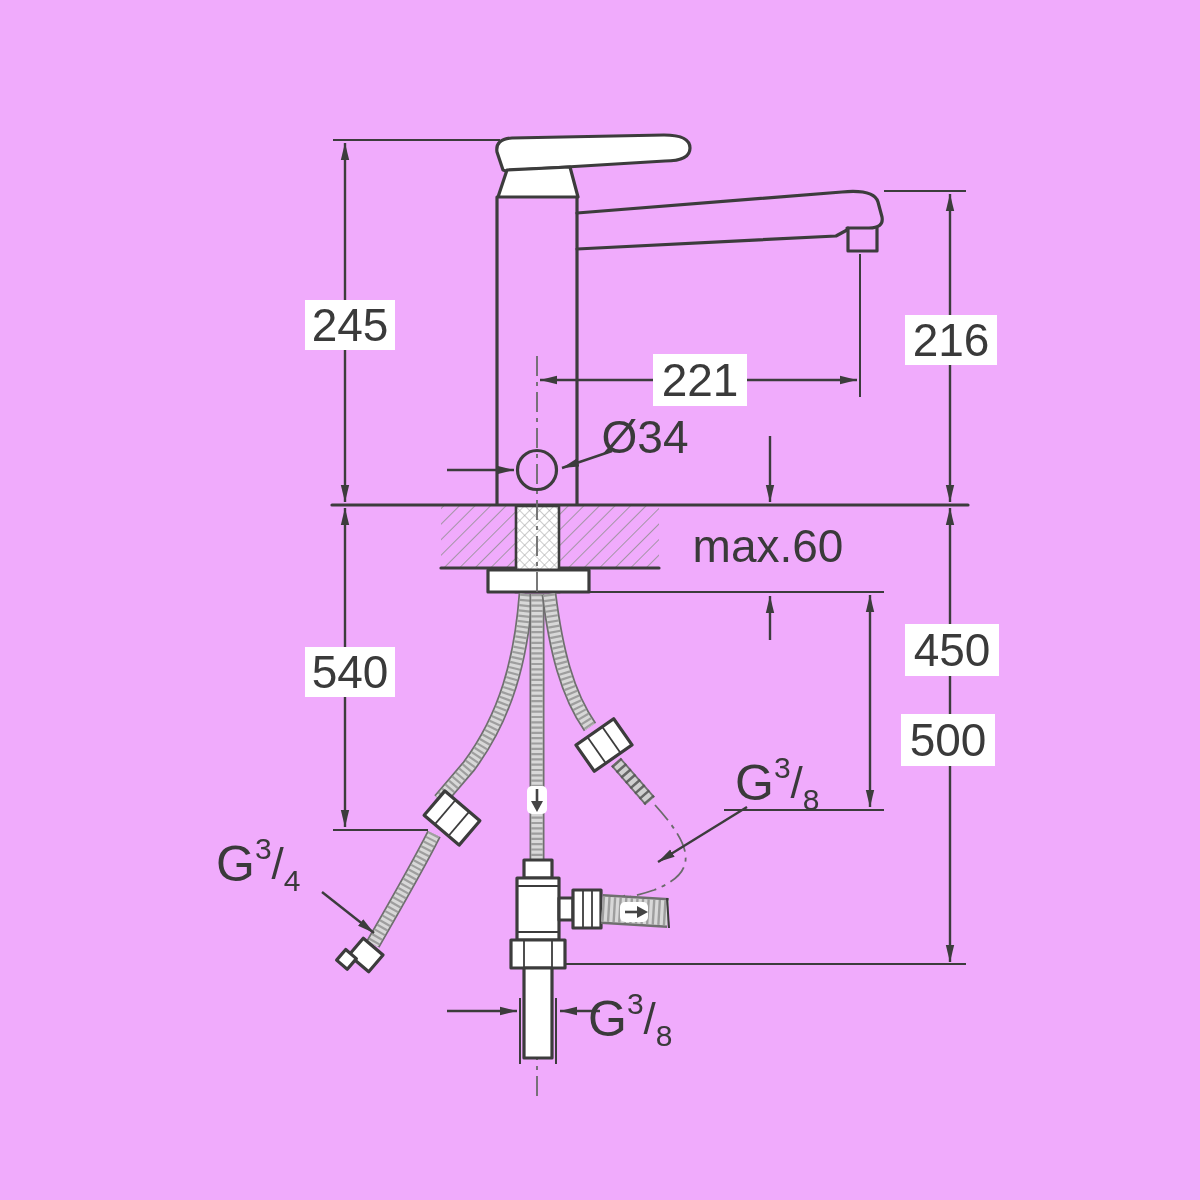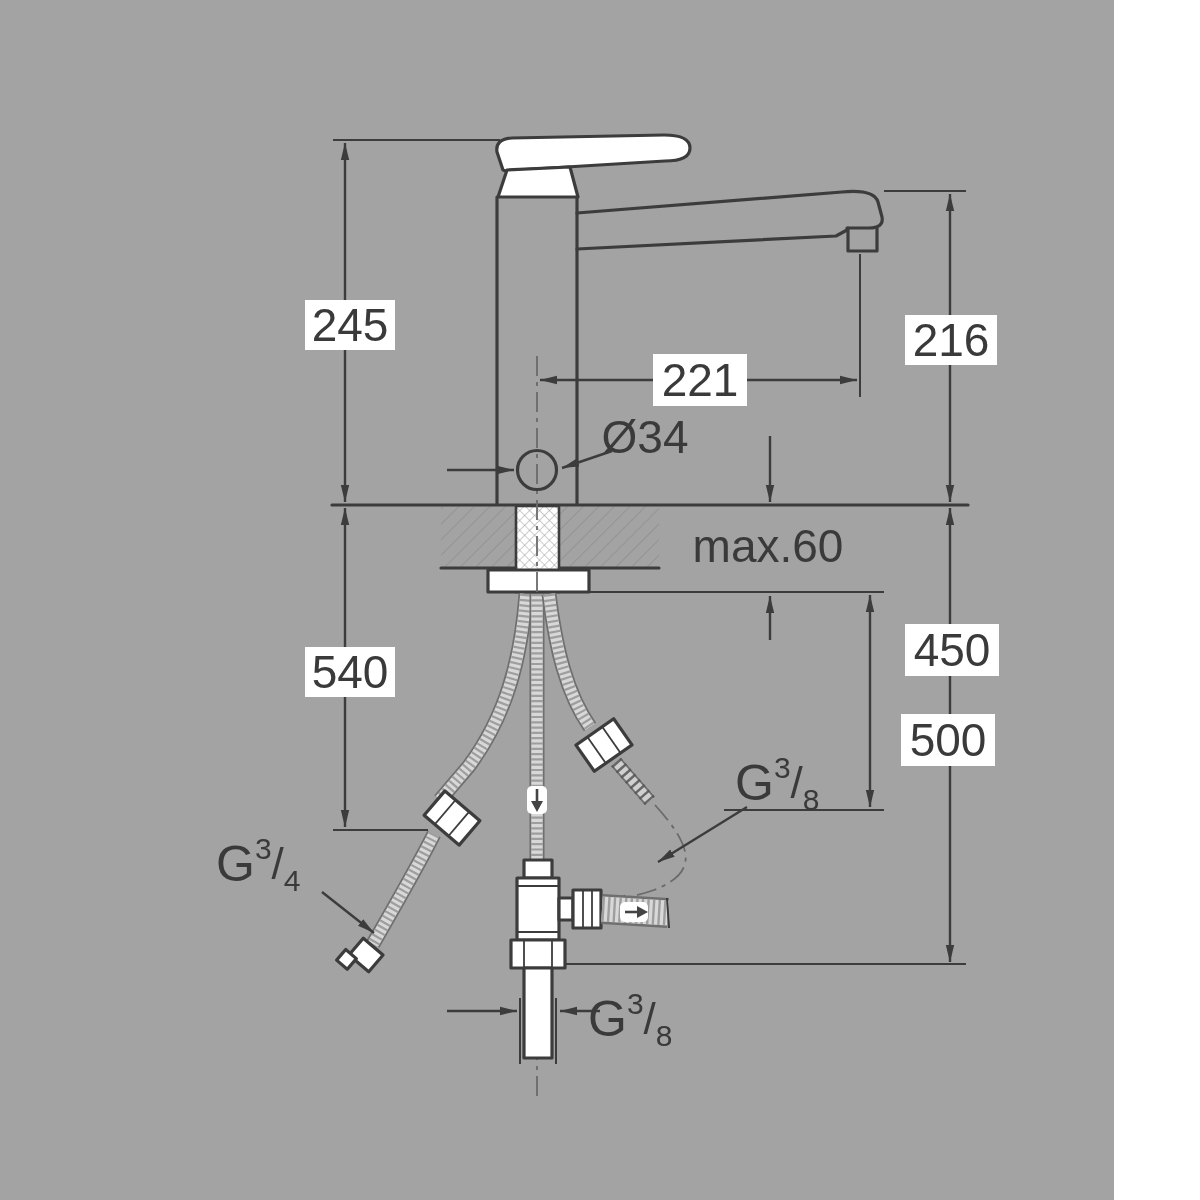--- a/index.html
+++ b/index.html
@@ -1,16 +1,16 @@
 <!DOCTYPE html>
 <html><head>
 <meta charset="utf-8">
 <style>
   html,body{margin:0;padding:0;background:#ffffff;}
-  .canvas{position:relative;width:1114px;height:1200px;background:#a3a3a3;overflow:hidden;}
+  .canvas{position:relative;width:1200px;height:1200px;background:#f0abfc;overflow:hidden;}
   svg{position:absolute;left:0;top:0;}
   .ol  {stroke:#3c3c3c;stroke-width:3.2;fill:none;stroke-linejoin:round;stroke-linecap:round;}
   .olf {stroke:#3c3c3c;stroke-width:3.2;fill:#ffffff;stroke-linejoin:round;}
   .dim {stroke:#3c3c3c;stroke-width:2.4;fill:none;}
   .thin{stroke:#3c3c3c;stroke-width:2;fill:none;}
   .cl  {stroke:#6a6a6a;stroke-width:1.8;stroke-dasharray:20 6 4 6;fill:none;}
   .he  {stroke:#6f6f6f;stroke-width:15;fill:none;}
   .hf  {stroke:#d8d8d8;stroke-width:11.5;fill:none;}
   .hb  {stroke:#909090;stroke-width:11.5;fill:none;stroke-dasharray:2.2 3.1;opacity:.8;}
   .he2 {stroke:#6f6f6f;stroke-width:30;fill:none;}

